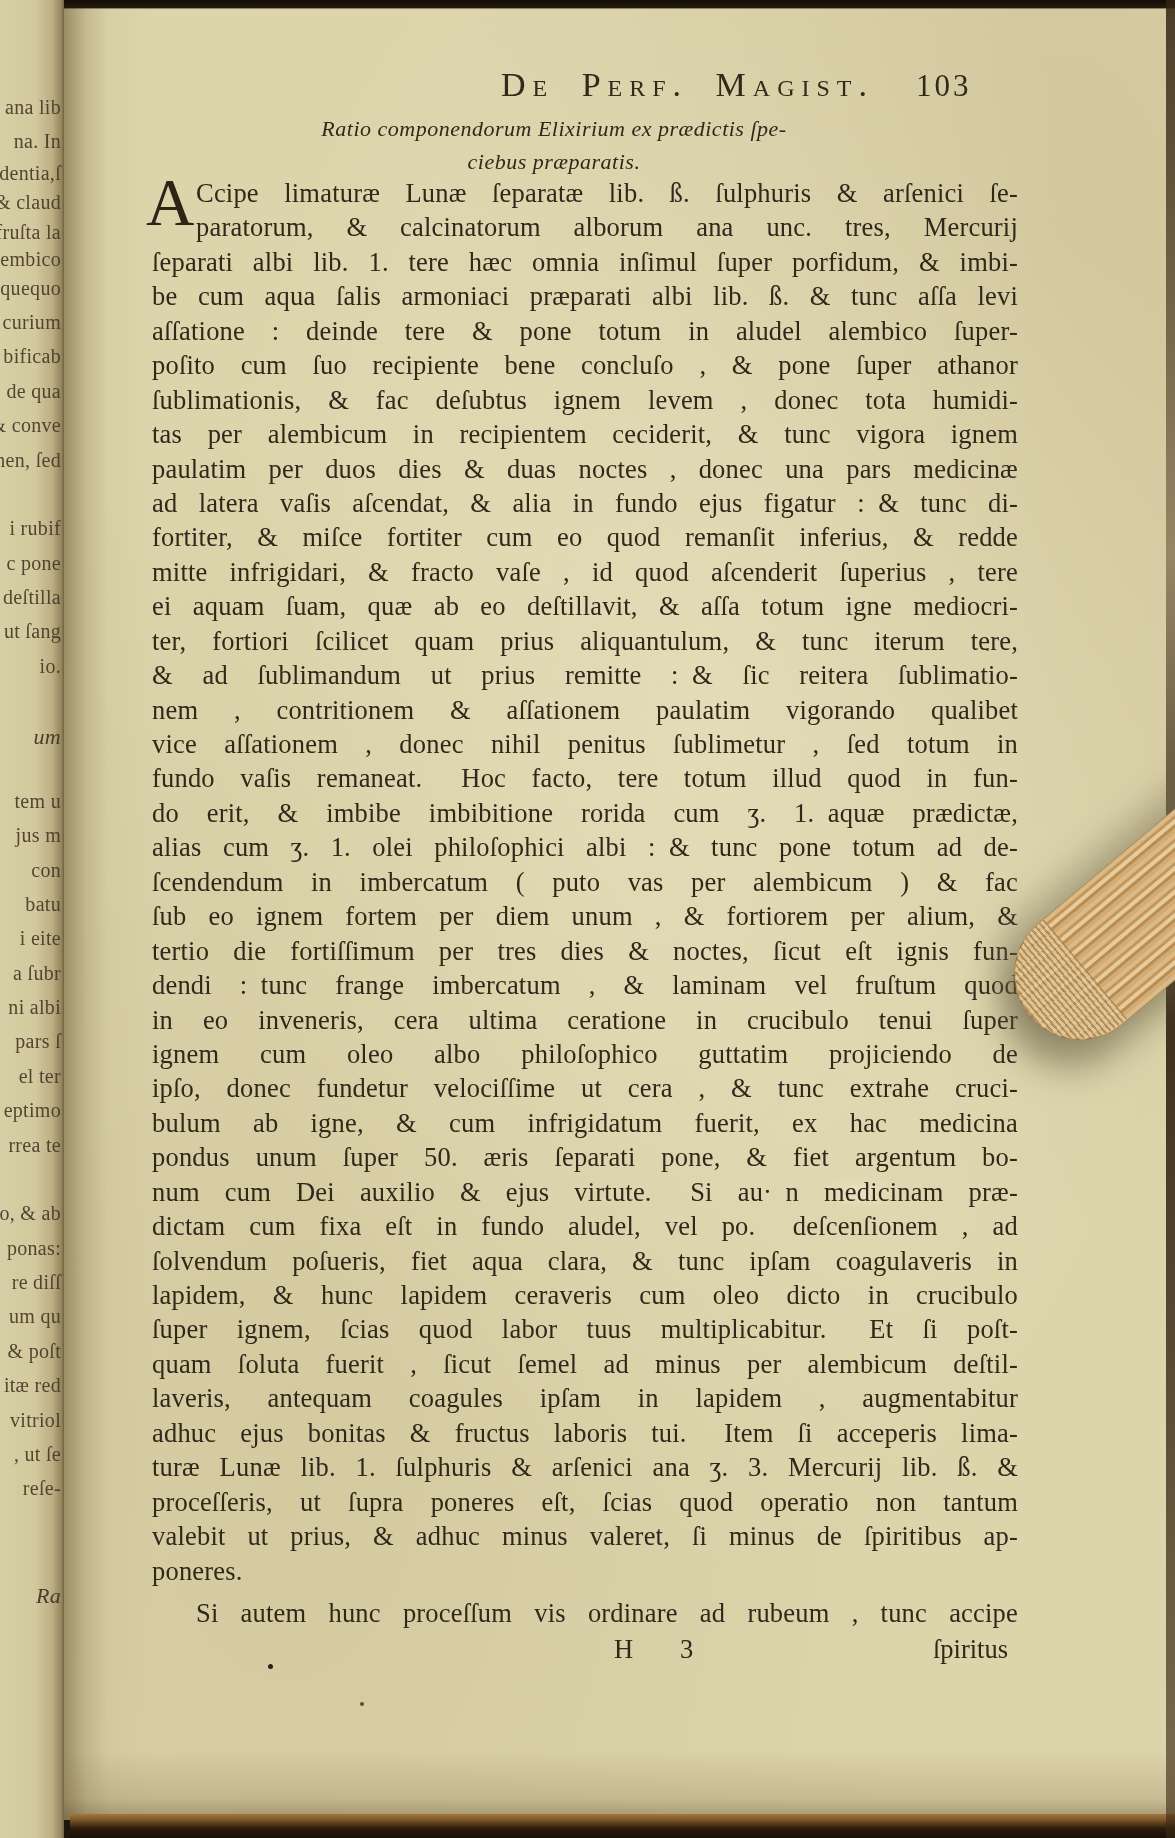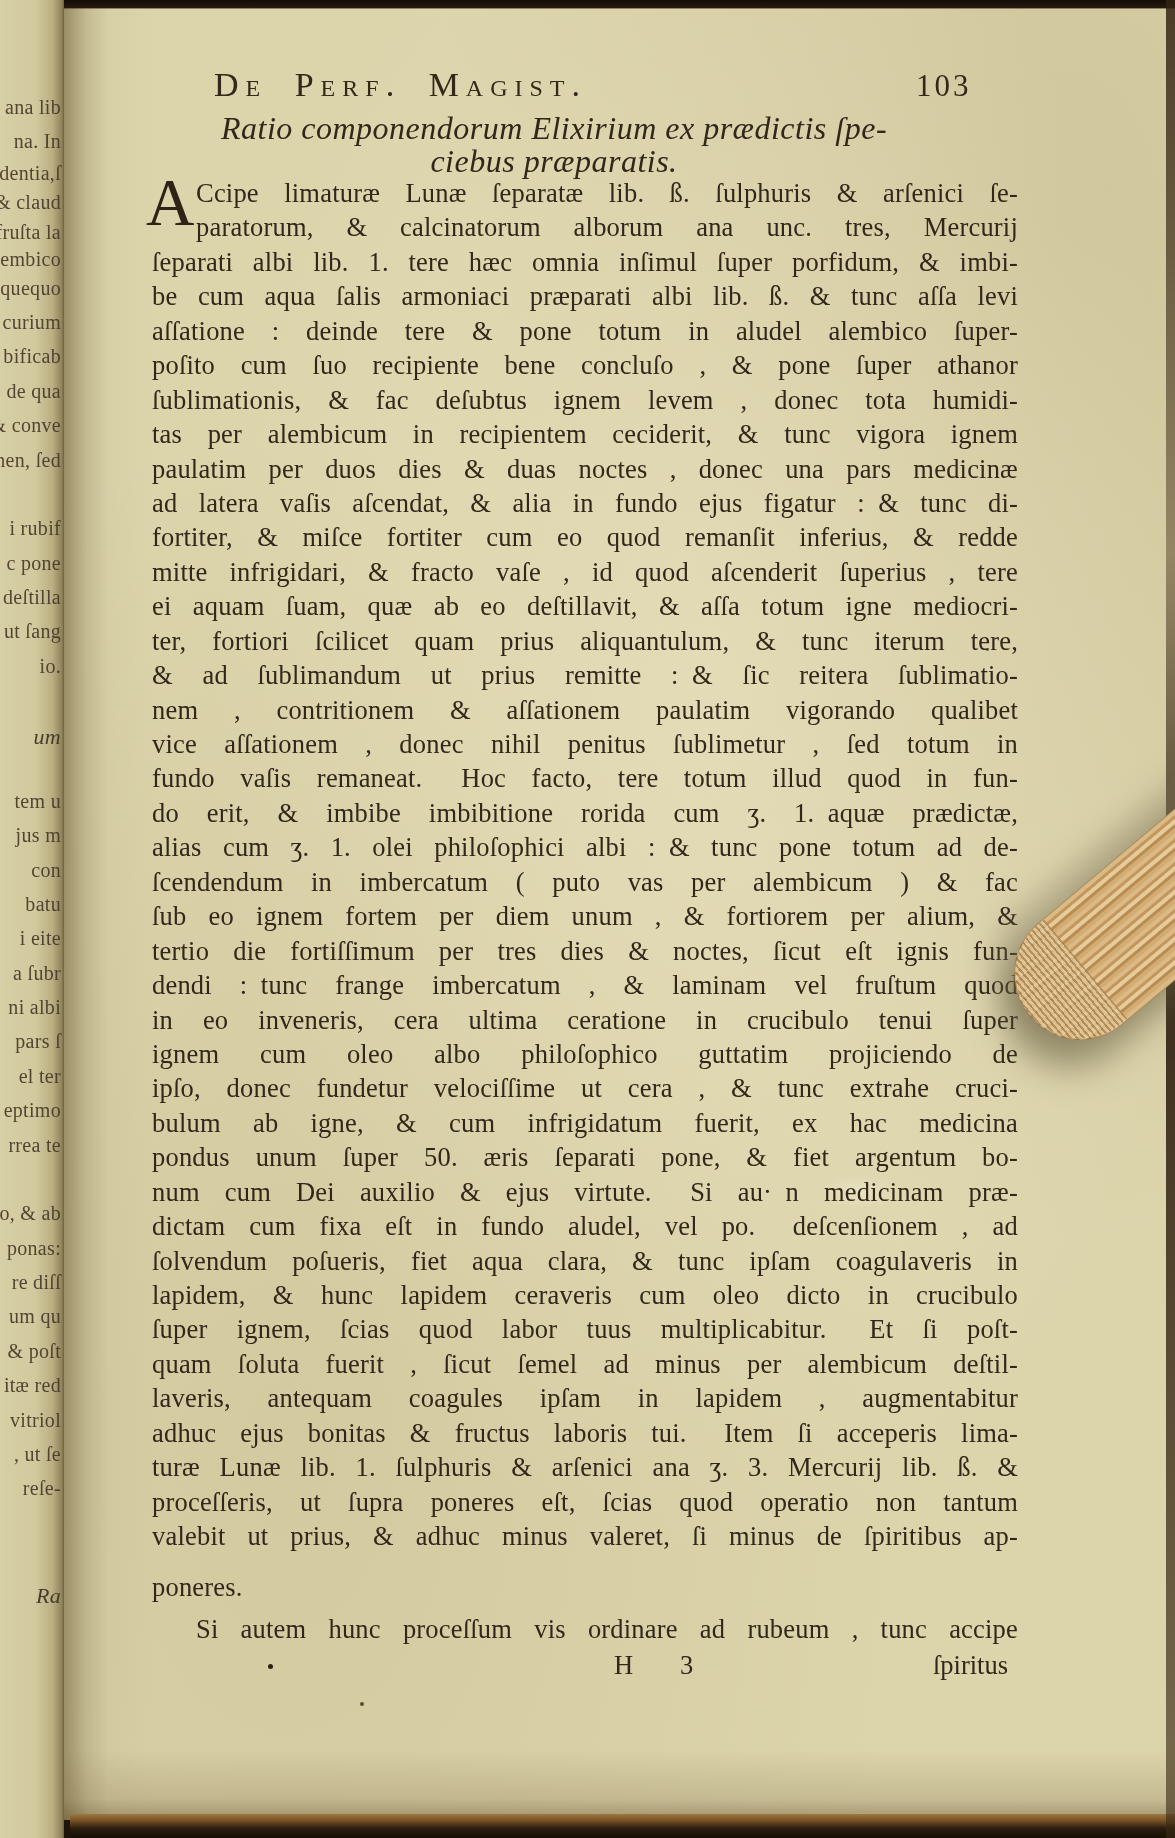--- a/index.html
+++ b/index.html
@@ -33,34 +33,34 @@
     background:linear-gradient(180deg,rgba(120,100,60,0) 0%,rgba(120,100,60,.22) 70%,rgba(90,70,40,.45) 100%);
   }
   
   .top-band{position:absolute;left:64px;right:0;top:0;height:9px;background:linear-gradient(180deg,#140d06,#35271669);z-index:3;}
   .bottom-band{position:absolute;left:70px;right:0;top:1814px;height:24px;z-index:3;
     background:linear-gradient(180deg,#a0773f 0%,#7a5527 25%,#2c1d0d 60%,#170f06 100%);}
   .right-edge{position:absolute;right:0;top:0;width:9px;height:1838px;z-index:3;
     background:linear-gradient(180deg,rgba(50,35,18,.85) 0%,rgba(70,50,25,.45) 30%,rgba(45,30,15,.9) 55%,rgba(60,42,20,.6) 100%);}
   
   .running-head{
-    position:absolute;left:150px;top:58px;width:660px;text-align:left;
+    position:absolute;left:150px;top:58px;width:660px;text-align:right;
     font-variant:small-caps;font-size:34px;letter-spacing:7px;word-spacing:12px;color:#33281a;
   }
   .page-number{position:absolute;left:852px;top:60px;font-size:31px;letter-spacing:3px;color:#33281a;}
   .heading{position:absolute;left:60px;top:104px;width:860px;text-align:center;
-    font-style:italic;font-size:32px;line-height:33px;color:#32271a;letter-spacing:.5px;}
+    font-style:italic;font-size:22px;line-height:33px;color:#32271a;letter-spacing:.5px;}
   .textblock{position:absolute;left:88px;top:168px;width:866px;color:#32271a;}
   .dropcap{position:absolute;left:-6px;top:-4px;font-size:67px;line-height:60px;color:#2e2316;}
   .bodyline{
     height:34.45px;line-height:34.45px;font-size:26.5px;letter-spacing:.2px;
     text-align:justify;text-align-last:justify;white-space:nowrap;
   }
   .bodyline.dc-indent{padding-left:44px;}
-  .bodyline.line-end{text-align-last:left;margin-top:16px;}
+  .bodyline.line-end{text-align-last:left;}
   .para2{margin-top:8px;padding-left:44px;}
   .footer-row{position:relative;height:36px;margin-top:4px;font-size:26.5px;}
   .sig-h{position:absolute;left:462px;}
   .sig-n{position:absolute;left:528px;}
   .catchword{position:absolute;right:10px;}
   
   .damage-patch{position:absolute;left:758px;top:1168px;width:74px;height:32px;border-radius:50%;
     background:radial-gradient(ellipse,rgba(233,227,194,.95) 0%,rgba(233,227,194,0) 75%);z-index:0;}
   .speck{position:absolute;border-radius:50%;background:#2b2013;z-index:4;}
   .speck.s1{left:204px;top:1656px;width:5px;height:5px;}

